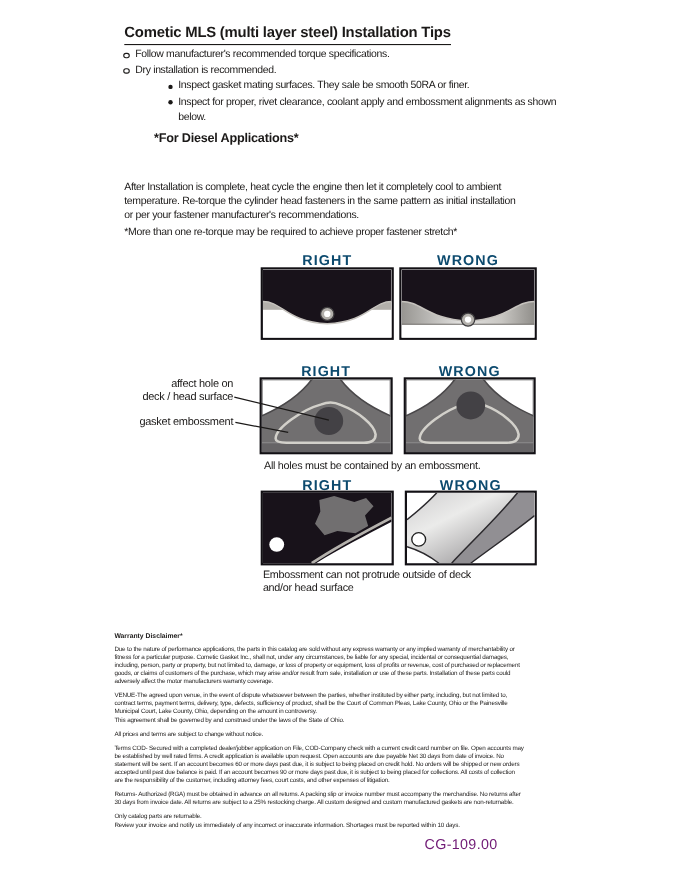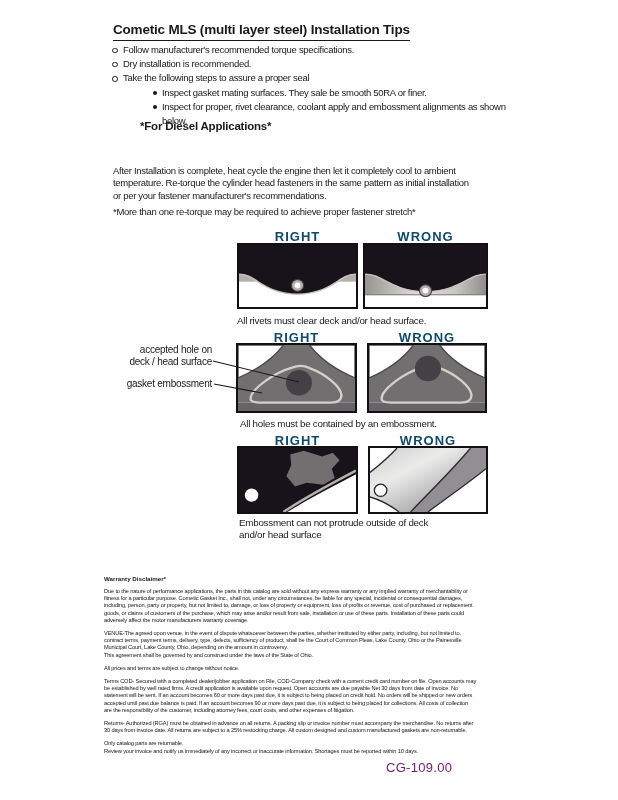--- a/index.html
+++ b/index.html
@@ -48,21 +48,20 @@
 </head>
 <body>
 
 <div class="page">
 
   <div class="abs title">Cometic MLS (multi layer steel) Installation Tips</div>
 
   <div class="abs tips">
     <div class="tip"><span class="mo"></span><span>Follow manufacturer's recommended torque specifications.</span></div>
     <div class="tip"><span class="mo"></span><span>Dry installation is recommended.</span></div>
-    <div class="tip"><span class="mo"></span><span>Take the following steps to assure a proper seal</span></div>
     <div class="tip sub"><span class="mf"></span><span>Inspect gasket mating surfaces.  They sale be smooth 50RA or finer.</span></div>
     <div class="tip sub"><span class="mf"></span><span>Inspect for proper, rivet clearance, coolant apply and embossment alignments as shown below.</span></div>
   </div>
 
   <div class="abs h2" style="left:113px;top:120px;margin-left:27px;">*For Diesel Applications*</div>
   <div class="abs body-txt" style="left:113px;top:165px;width:414px;">After Installation is complete, heat cycle the engine then let it completely cool to ambient
 temperature. Re-torque the cylinder head fasteners in the same pattern as initial installation
 or per your fastener manufacturer's recommendations.</div>
   <div class="abs body-txt" style="left:113px;top:206px;width:414px;">*More than one re-torque may be required to achieve proper fastener stretch*</div>
 
@@ -91,26 +90,25 @@
       </defs>
       <rect x="0" y="0" width="125" height="66" fill="#ffffff"></rect>
       <rect x="0" y="31" width="125" height="22" fill="url(#g1)"></rect>
       <line x1="0" y1="53" x2="125" y2="53" stroke="#6f6d69" stroke-width="1"></line>
       <path class="c-black" d="M0,0 H125 V31 C106,31 101,48 62.5,50 C24,48 19,31 0,31 Z"></path>
       <path class="s-light" d="M125,31 C106,31 101,48 62.5,50 C24,48 19,31 0,31"></path>
       <circle cx="62.5" cy="48.5" r="6.3" fill="#b3b0ab" stroke="#3f3d3f" stroke-width="1.2"></circle>
       <circle cx="62.5" cy="48.5" r="3" fill="#ffffff"></circle>
     </svg>
   </div>
-  <div class="abs caption" style="left:237px;top:315px;">All rivets must clear deck and/or head surface.</div>
 
   <div class="abs dg-h" style="left:236px;top:330px;width:121px;">RIGHT</div>
   <div class="abs dg-h" style="left:367px;top:330px;width:120px;">WRONG</div>
 
-  <div class="abs dg-label" style="left:92px;top:344px;width:120px;">accepted hole on
+  <div class="abs dg-label" style="left:92px;top:344px;width:120px;">affect hole on
 deck / head surface</div>
   <div class="abs dg-label" style="left:92px;top:378px;width:120px;">gasket embossment</div>
 
   <div class="abs panel" style="left:236px;top:343px;width:117px;height:66px;">
     <svg viewBox="0 0 121 70" preserveAspectRatio="none">
       <rect class="c-panel" x="0" y="0" width="121" height="70"></rect>
       <path d="M0,0 H47 C36,15 18,27 0,35 Z" fill="#ffffff" stroke="#4a484a" stroke-width="1.4"></path>
       <path d="M121,0 H74 C85,15 103,27 121,35 Z" fill="#ffffff" stroke="#4a484a" stroke-width="1.4"></path>
       <rect x="0" y="61" width="121" height="9" fill="#666466"></rect>
       <line x1="0" y1="61" x2="121" y2="61" stroke="#8e8c8e" stroke-width="1"></line>

